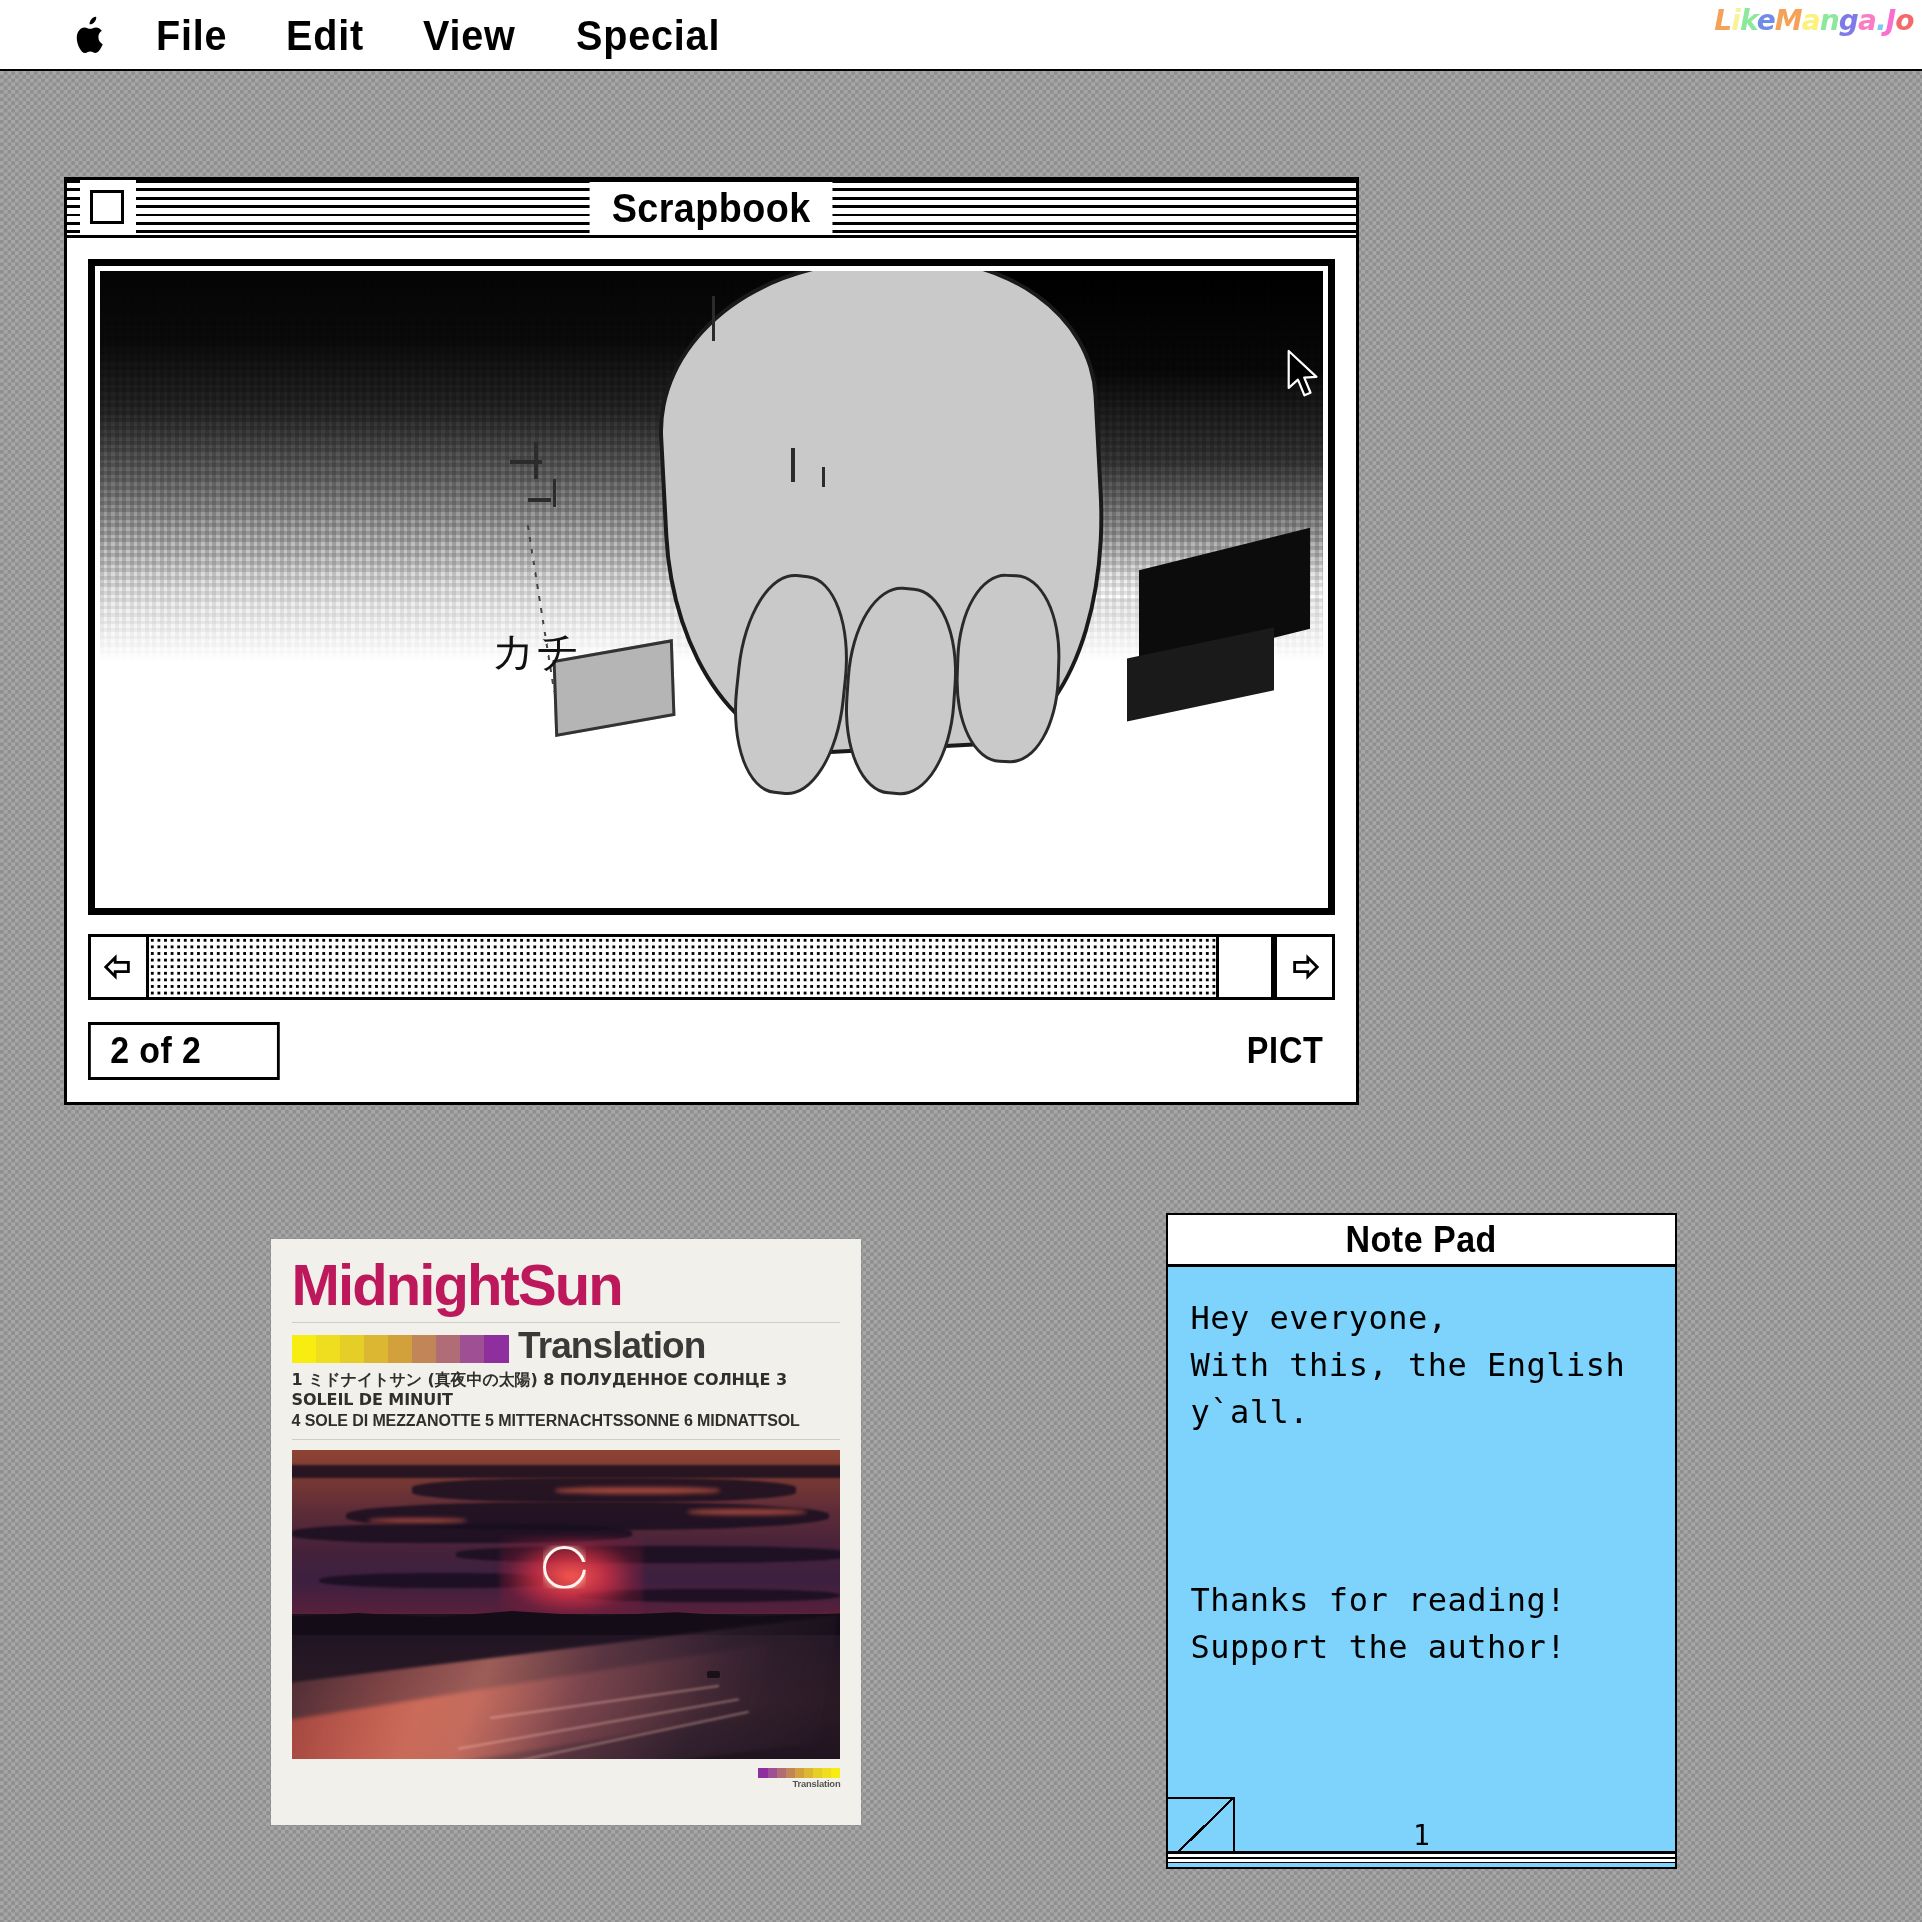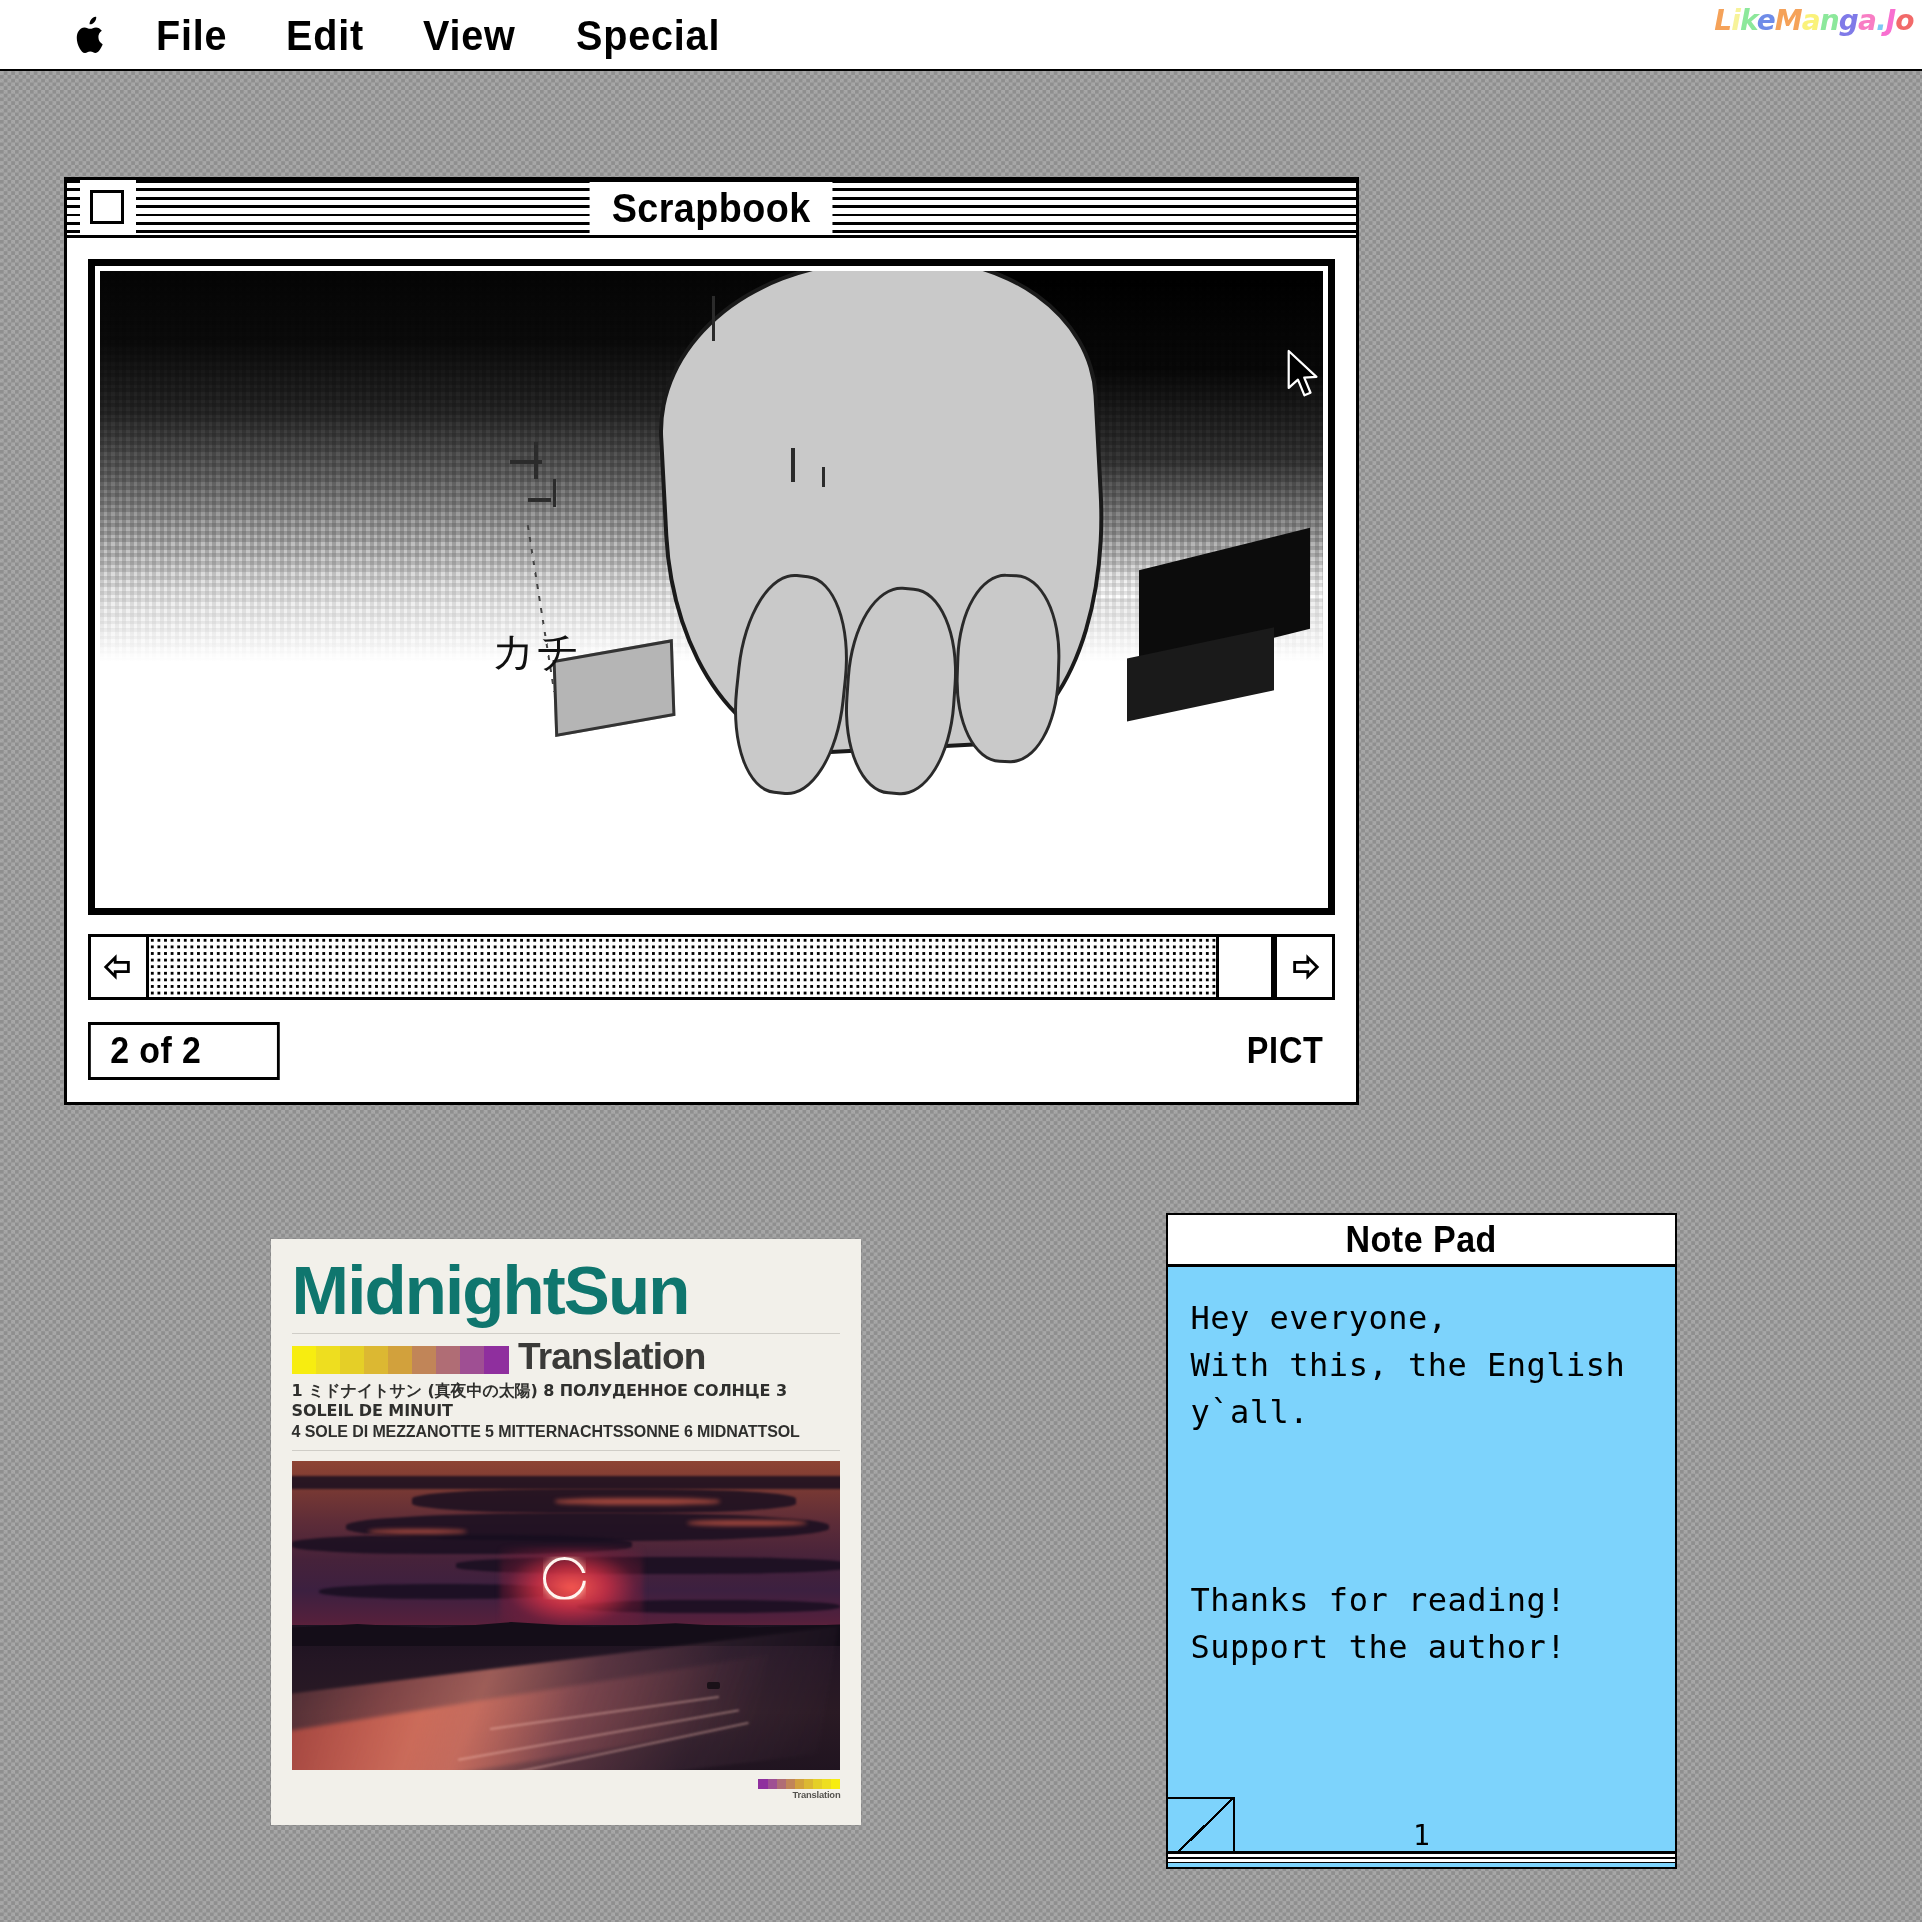--- a/index.html
+++ b/index.html
@@ -345,23 +345,23 @@
     top: 1239px;
     width: 590px;
     height: 586px;
     background: #f2f0ea;
     padding: 17px 20.6px 9.4px 20.6px;
     z-index: 12;
     box-shadow: 0 0 0 0.9px rgba(0,0,0,0.06);
   }
   .card-title {
     font-family: "Liberation Sans", sans-serif;
-    font-size: 69px;
-    font-weight: bold;
-    color: #0f766e;
+    font-size: 58px;
+    font-weight: bold;
+    color: #be185d;
     letter-spacing: -1.9px;
     line-height: 1.0;
     margin-bottom: 7.5px;
   }
   .card-rule {
     height: 1.9px;
     background: #cfcdc7;
     margin: 3.7px 0 5.6px 0;
   }
   .card-sub {

